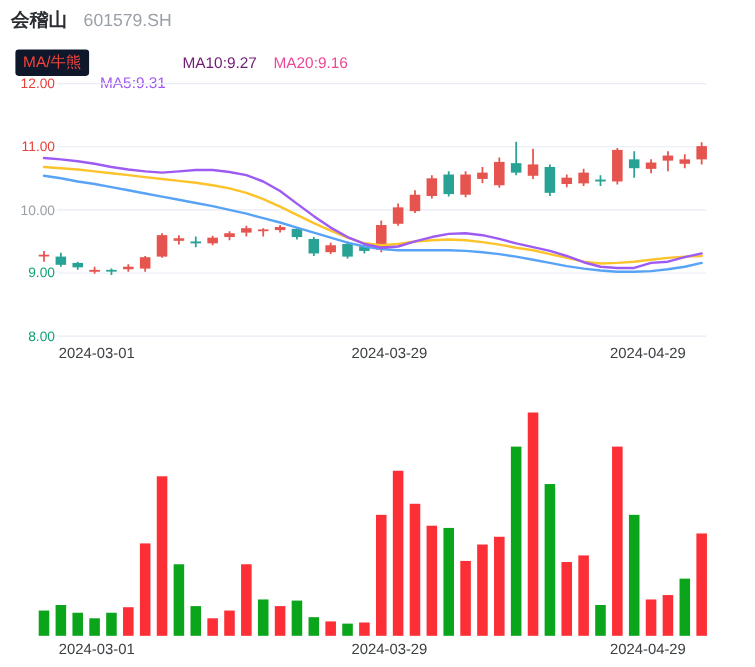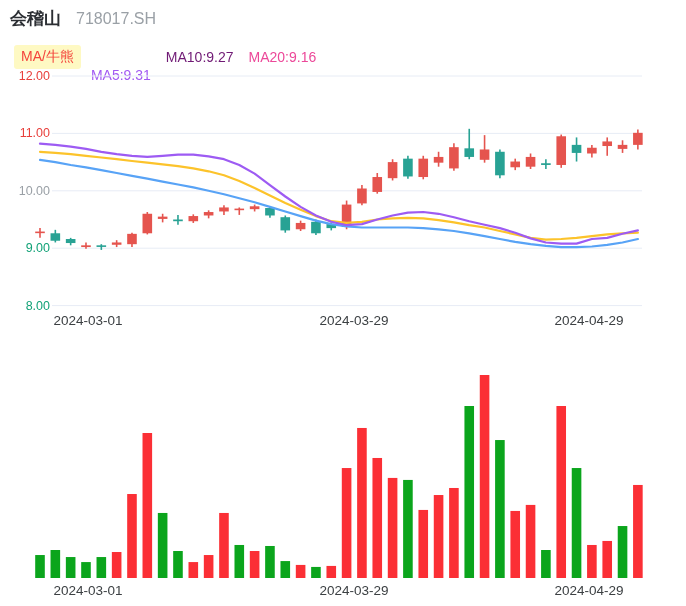--- a/index.html
+++ b/index.html
@@ -2,21 +2,21 @@
 <html><head>
 <meta charset="utf-8">
 <style>
   html,body{margin:0;padding:0;background:#fff;}
   .page{position:relative;width:686px;height:606px;background:#fff;overflow:hidden;
         font-family:"Liberation Sans",sans-serif;}
   .title-row{position:absolute;left:10px;top:7px;display:flex;align-items:baseline;gap:15px;}
   .stock-name{font-size:17px;font-weight:bold;color:#2b2e33;}
   .stock-code{font-size:16px;color:#9aa0a6;}
   .legend-row{position:absolute;left:14px;top:31px;display:flex;align-items:center;}
-  .badge{display:inline-flex;align-items:center;background:#fef9c3;color:#f4443c;
+  .badge{display:inline-flex;align-items:center;background:#0f172a;color:#f4443c;
          font-size:14px;padding:3px 7px;border-radius:3px;}
   .badge .arrow{font-size:9px;margin-left:4px;color:#f4443c;}
   .ma-label{font-size:14px;margin-left:15px;}
   .ma5{color:#a158f2;margin-left:10px;margin-top:36px;}
   .ma10{color:#701a75;}
   .ma20{color:#ec4899;}
   .chart-wrap{position:absolute;left:0;top:60px;width:686px;height:252px;}
   .ylabels{position:absolute;left:0;top:60px;width:50px;height:252px;pointer-events:none;}
   .ylabel{position:absolute;width:50px;text-align:right;font-size:12.5px;line-height:12px;}
   .dates{position:absolute;left:0;width:686px;height:18px;padding-left:36px;}
@@ -28,21 +28,21 @@
   .vol-wrap{position:absolute;left:0;top:365px;width:686px;height:216px;}
   svg{display:block;}
 </style>
 </head>
 <body>
 
 <div class="page">
 
   <div class="title-row">
     <span class="stock-name">会稽山</span>
-    <span class="stock-code">718017.SH</span>
+    <span class="stock-code">601579.SH</span>
   </div>
 
   <div class="legend-row">
     <span class="badge">
       <span>MA/牛熊</span>
     </span>
     <span class="ma-label ma5">MA5:9.31</span>
     <span class="ma-label ma10">MA10:9.27</span>
     <span class="ma-label ma20">MA20:9.16</span>
   </div>

